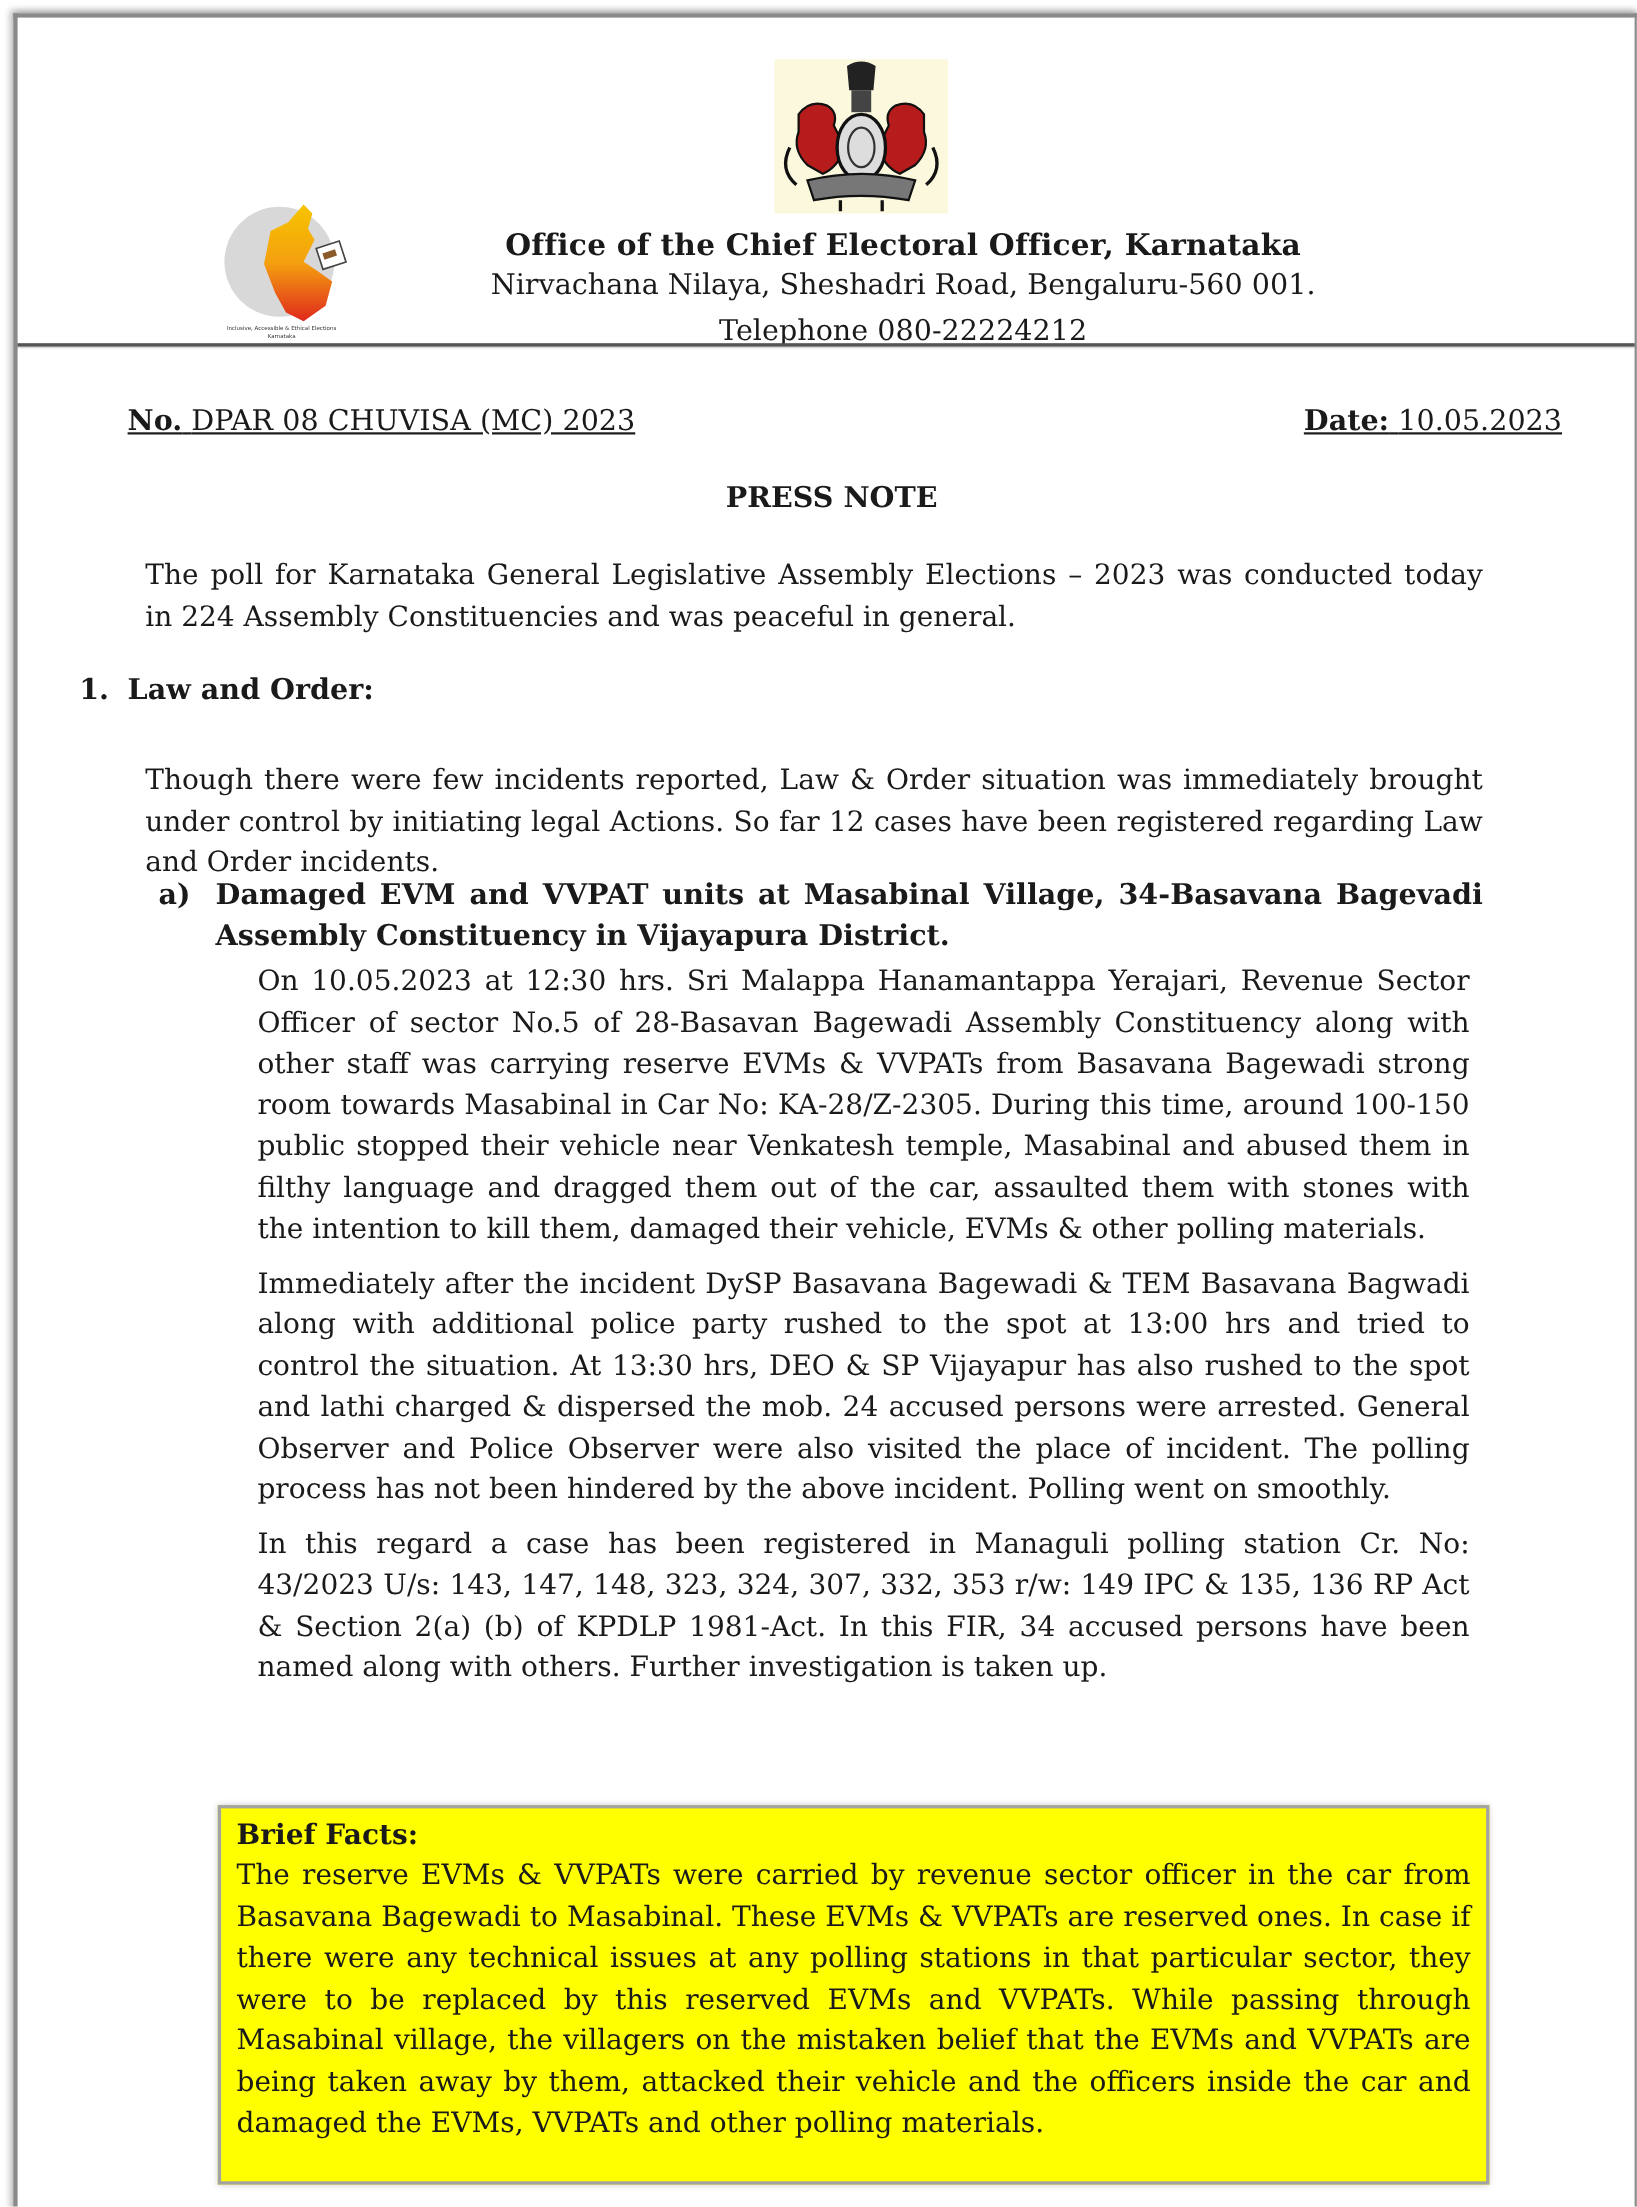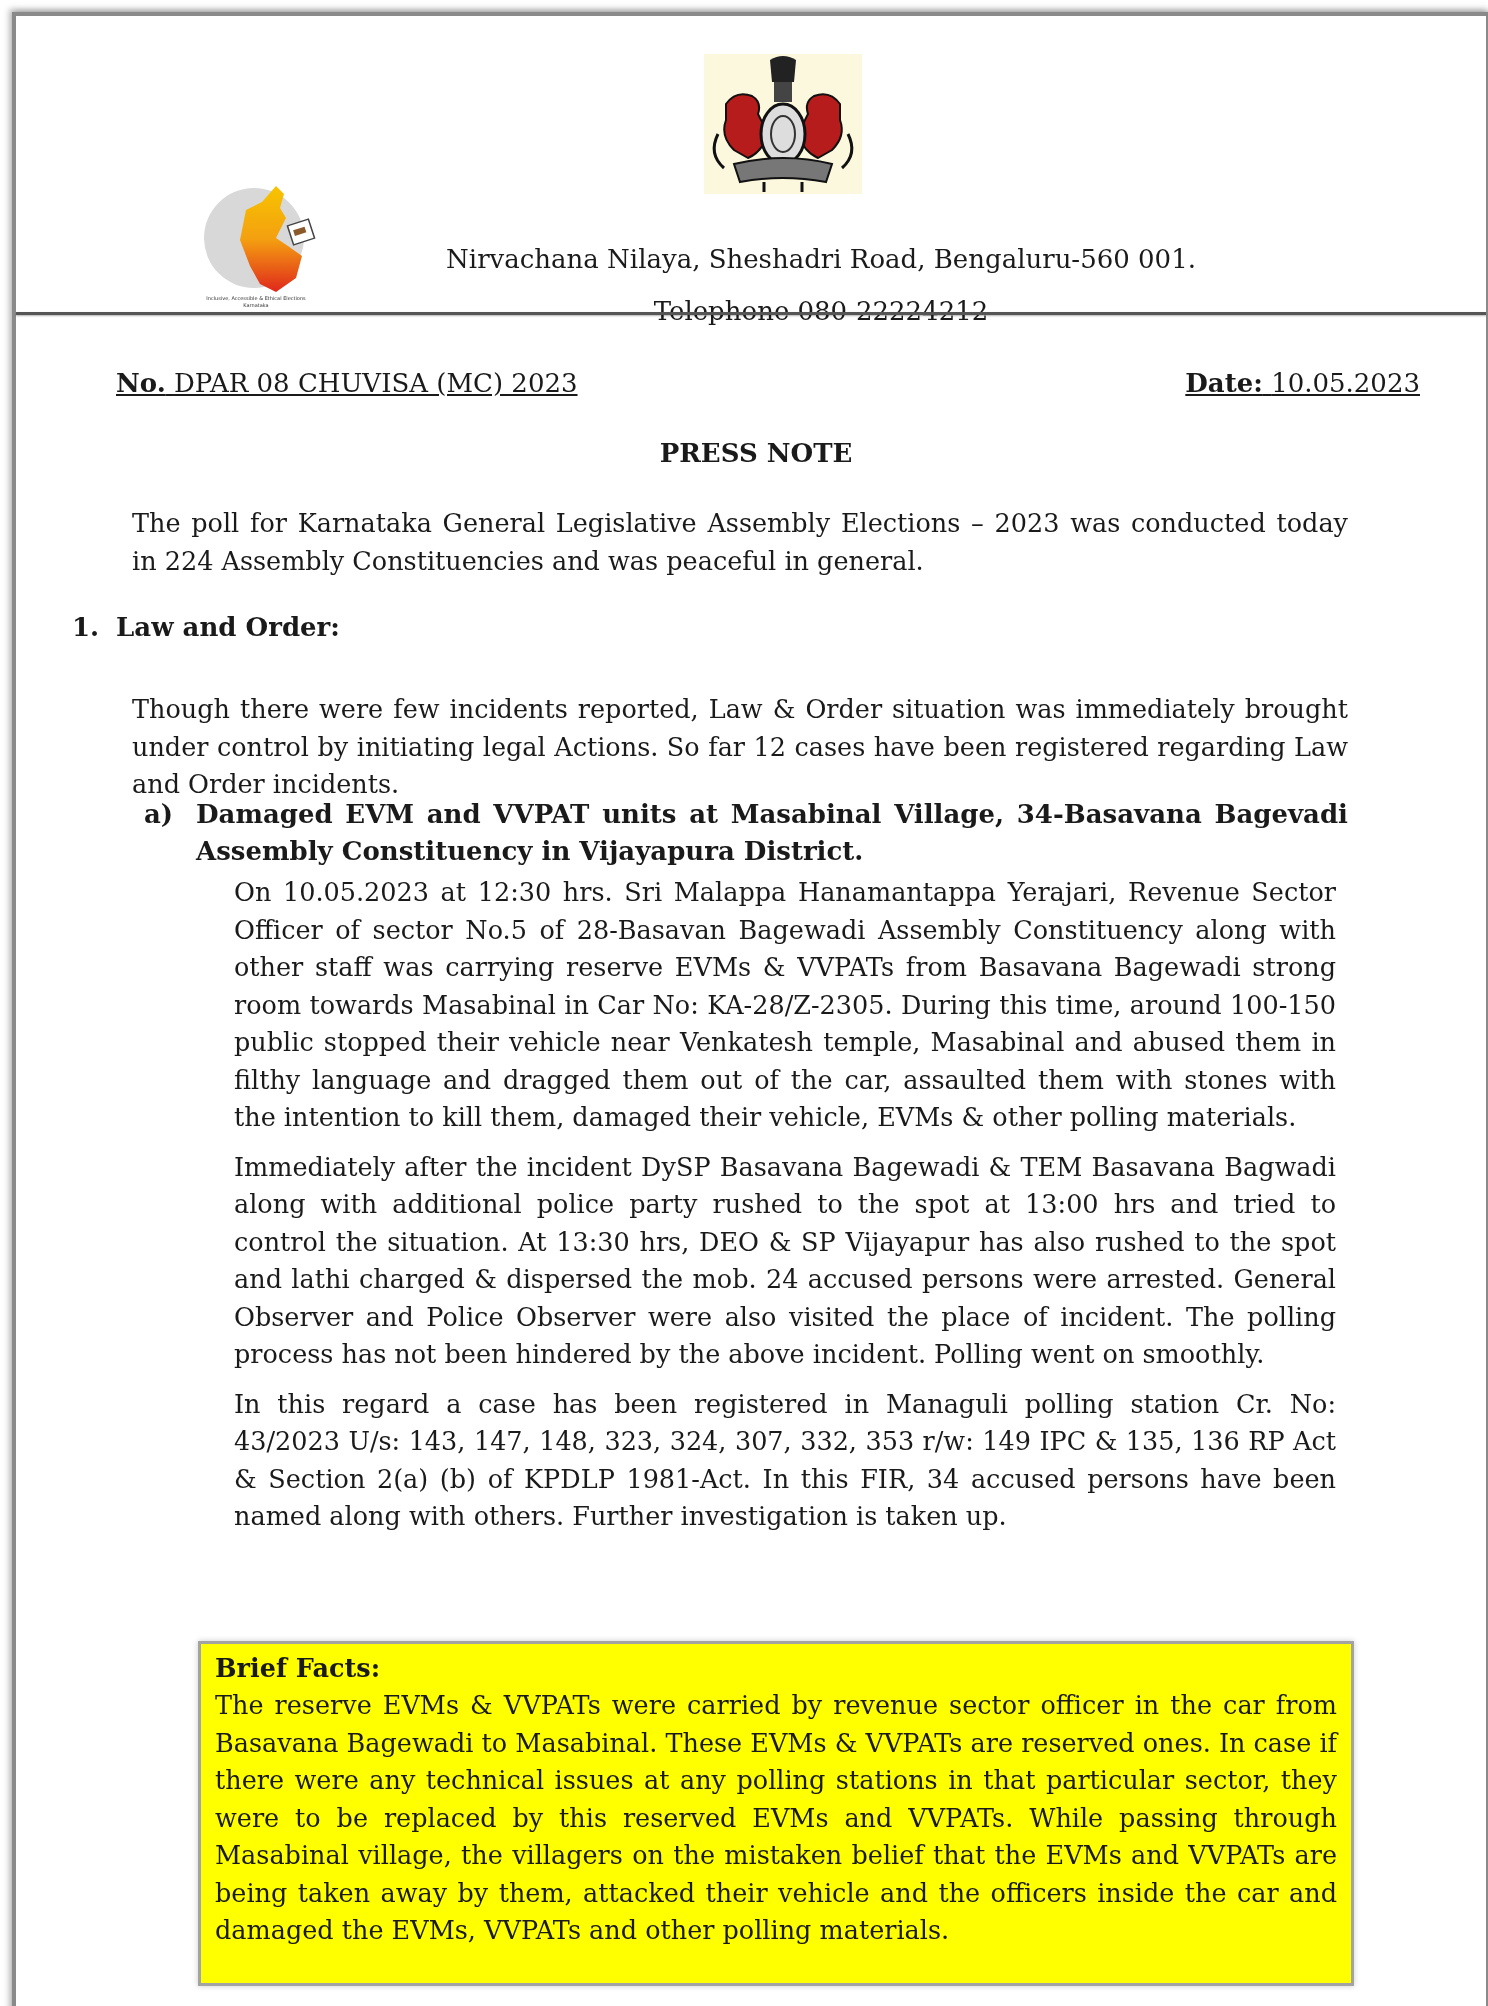--- a/index.html
+++ b/index.html
@@ -25,21 +25,21 @@
   .logo { position: absolute; left: 170px; top: 150px; width: 150px; height: 150px; }
   .org-title {
     position: absolute; left: 0; right: 0; top: 192px; text-align: center;
     font-size: 27px; font-weight: bold; padding-left: 140px; letter-spacing: 0.2px;
   }
   .org-addr {
     position: absolute; left: 0; right: 0; top: 228px; text-align: center;
     font-size: 26px; padding-left: 140px;
   }
   .org-phone {
-    position: absolute; left: 0; right: 0; top: 280px; text-align: center;
+    position: absolute; left: 0; right: 0; top: 270px; text-align: center;
     font-size: 26px; padding-left: 140px;
   }
   .divider {
     position: absolute; left: 0; right: 0; top: 296px; height: 3px; background: #555;
     box-shadow: 0 1px 2px rgba(0,0,0,0.3);
   }
   .ref-line {
     position: absolute; left: 100px; right: 66px; top: 352px; font-size: 26px;
     display: flex; justify-content: space-between; text-decoration: underline;
   }
@@ -110,20 +110,21 @@
         </defs>
         <circle cx="68" cy="72" r="50" fill="#d8d8d8"></circle>
         <path d="M90 20 l8 8 -4 14 6 10 -10 20 12 8 14 10 -6 22 -20 14 -16 -8 -10 -18 -10 -26 6 -30 16 -8 z" fill="url(#kmap)"></path>
         <rect x="104" y="56" width="22" height="20" fill="#ffffff" stroke="#444" stroke-width="1.5" transform="rotate(-18 115 66)"></rect>
         <rect x="108" y="62" width="12" height="6" fill="#8a5a2a" transform="rotate(-18 115 66)"></rect>
         <text x="70" y="134" font-size="5" text-anchor="middle" fill="#333" font-family="DejaVu Sans, sans-serif">Inclusive, Accessible &amp; Ethical Elections</text>
         <text x="70" y="141" font-size="5" text-anchor="middle" fill="#333" font-family="DejaVu Sans, sans-serif">Karnataka</text>
       </svg>
     </div>
 
+    <div class="org-title">Office of the Chief Electoral Officer, Karnataka</div>
     <div class="org-addr">Nirvachana Nilaya, Sheshadri Road, Bengaluru-560 001.</div>
     <div class="org-phone">Telephone 080-22224212</div>
     <div class="divider"></div>
   </div>
 
   <div class="ref-line">
     <span>
       <b>No.</b>
       <span>DPAR 08 CHUVISA (MC) 2023</span>
     </span>

